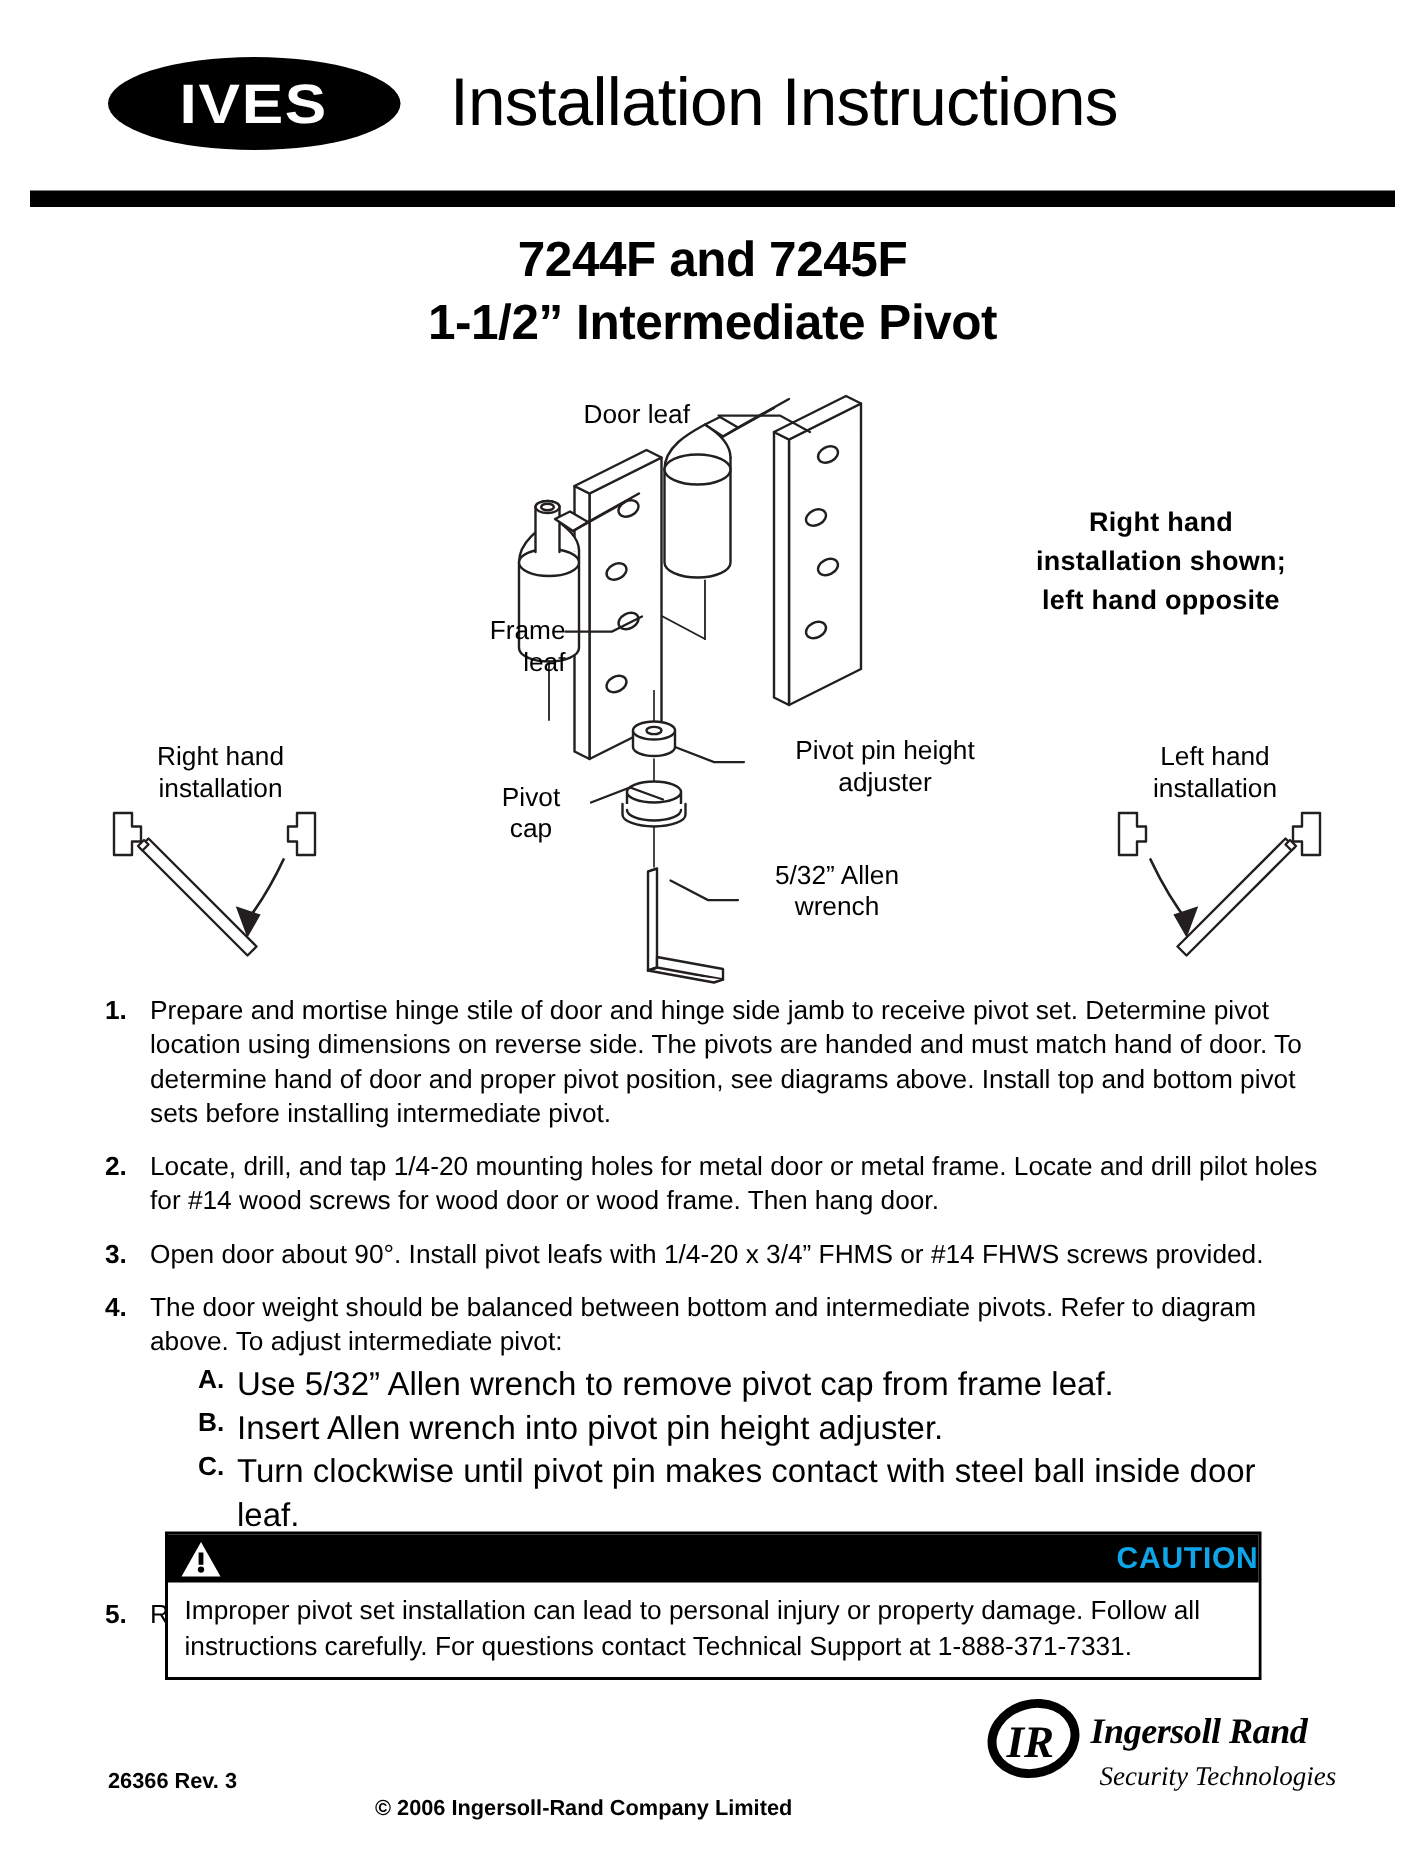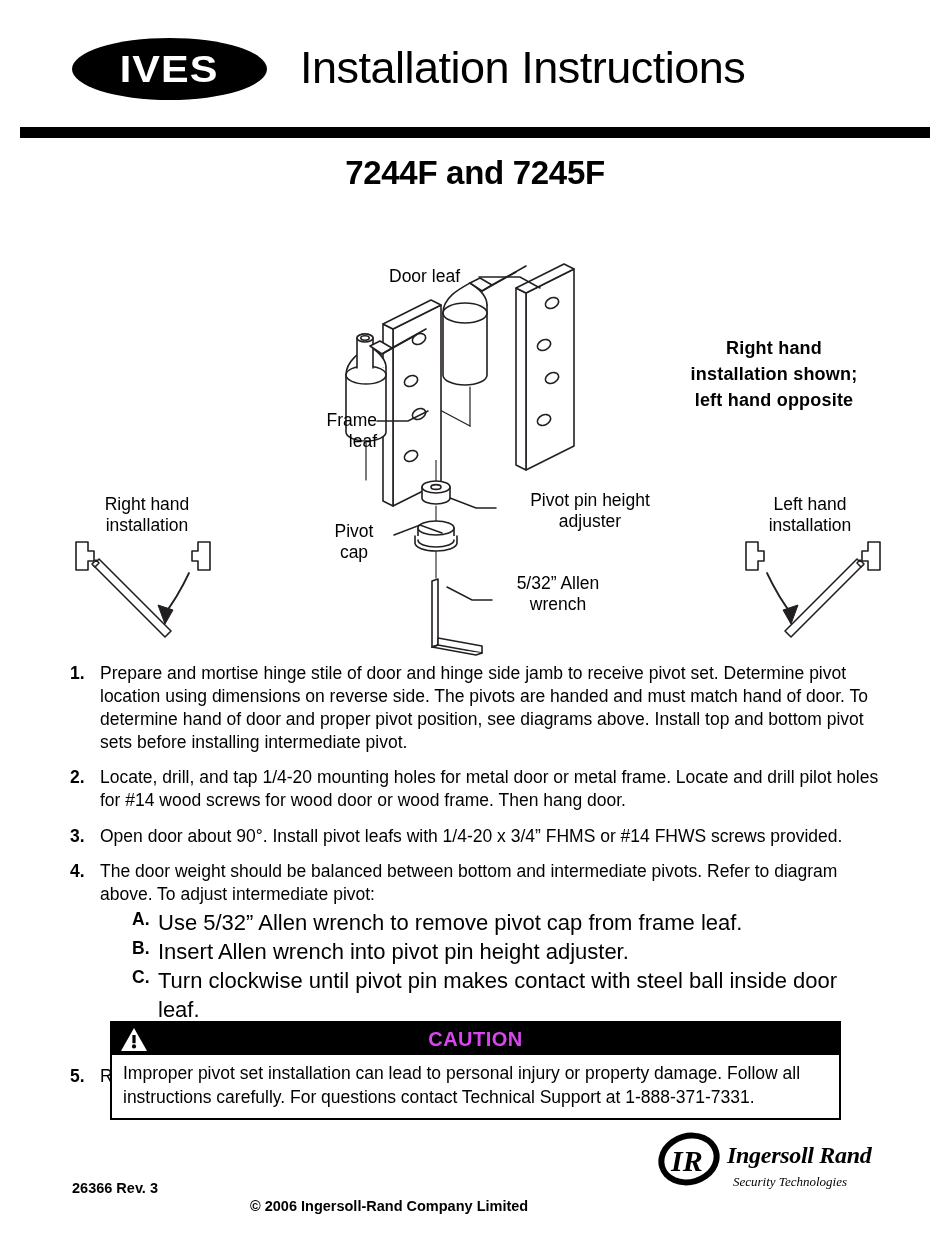--- a/index.html
+++ b/index.html
@@ -145,26 +145,26 @@
   
   #caution-box {
     position: absolute;
     left: 110px; top: 1021px;
     width: 731px;
     border: 2px solid #000000;
     box-sizing: border-box;
   }
   #caution-head {
     background: #000000;
-    color: #d946ef;
+    color: #0ea5e9;
     height: 32px;
     position: relative;
     display: flex;
     align-items: center;
-    justify-content: center;
+    justify-content: flex-end;
   }
   #caution-title {
     font-size: 20px;
     font-weight: bold;
     letter-spacing: 0.5px;
   }
   #caution-icon {
     position: absolute;
     left: 8px; top: 3px;
     width: 28px; height: 26px;
@@ -203,40 +203,41 @@
     font-size: 24px;
     font-weight: bold;
     font-style: italic;
     font-family: "Liberation Serif", serif;
     letter-spacing: -0.3px;
     white-space: nowrap;
   }
   #ir-tagline {
     position: absolute;
     left: 78px; top: 44px;
-    font-size: 13px;
+    font-size: 18px;
     font-style: italic;
     font-family: "Liberation Serif", serif;
     white-space: nowrap;
   }
   svg { display: block; }
 </style>
 </head>
 <body>
 
 <div id="header">
   <div id="ives-logo">
     <span id="ives-logo-text">IVES</span>
   </div>
   <div id="header-title">Installation Instructions</div>
   <div id="header-rule"></div>
 </div>
 
 <div id="doc-title">
   <div class="line">7244F and 7245F</div>
+  <div class="line">1-1/2” Intermediate Pivot</div>
 </div>
 
 <div id="figure-zone">
 
   <svg style="position:absolute; left:330px; top:0px;" width="340" height="400" viewBox="0 0 340 400">
     <g fill="none" stroke="#231f20" stroke-width="1.6" stroke-linejoin="round" stroke-linecap="round">
 
       <path d="M196 43 L244 19 L244 196 L196 220 Z" fill="#ffffff"></path>
       <path d="M196 43 L186 38 L186 215 L196 220 Z" fill="#ffffff"></path>
       <path d="M186 38 L234 14 L244 19 L196 43 Z" fill="#ffffff"></path>

